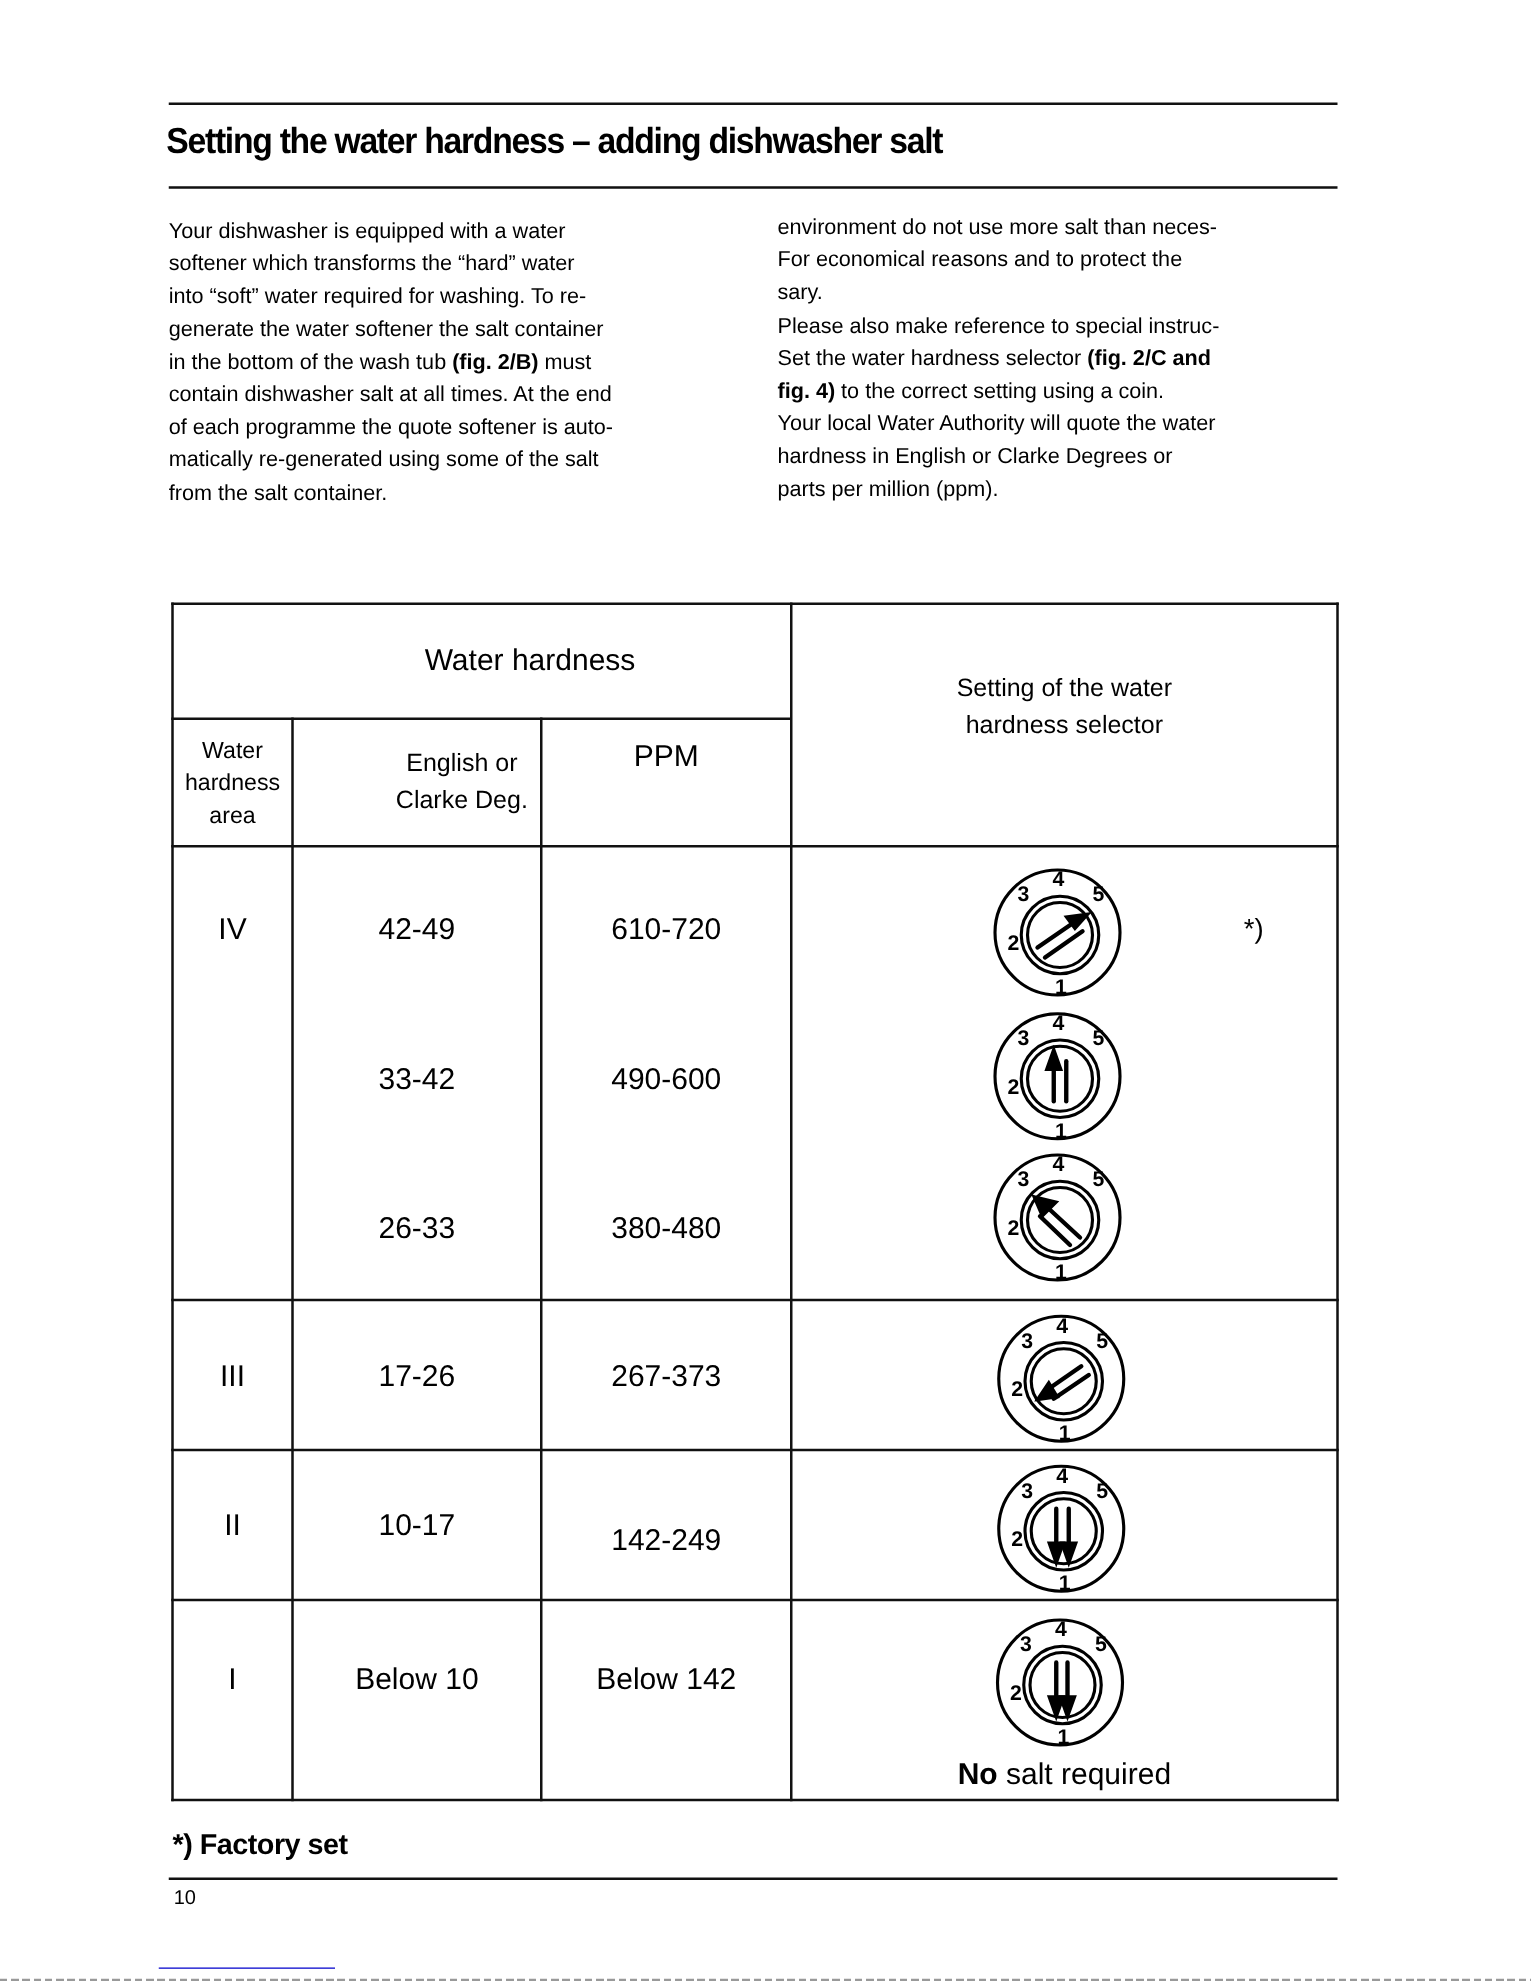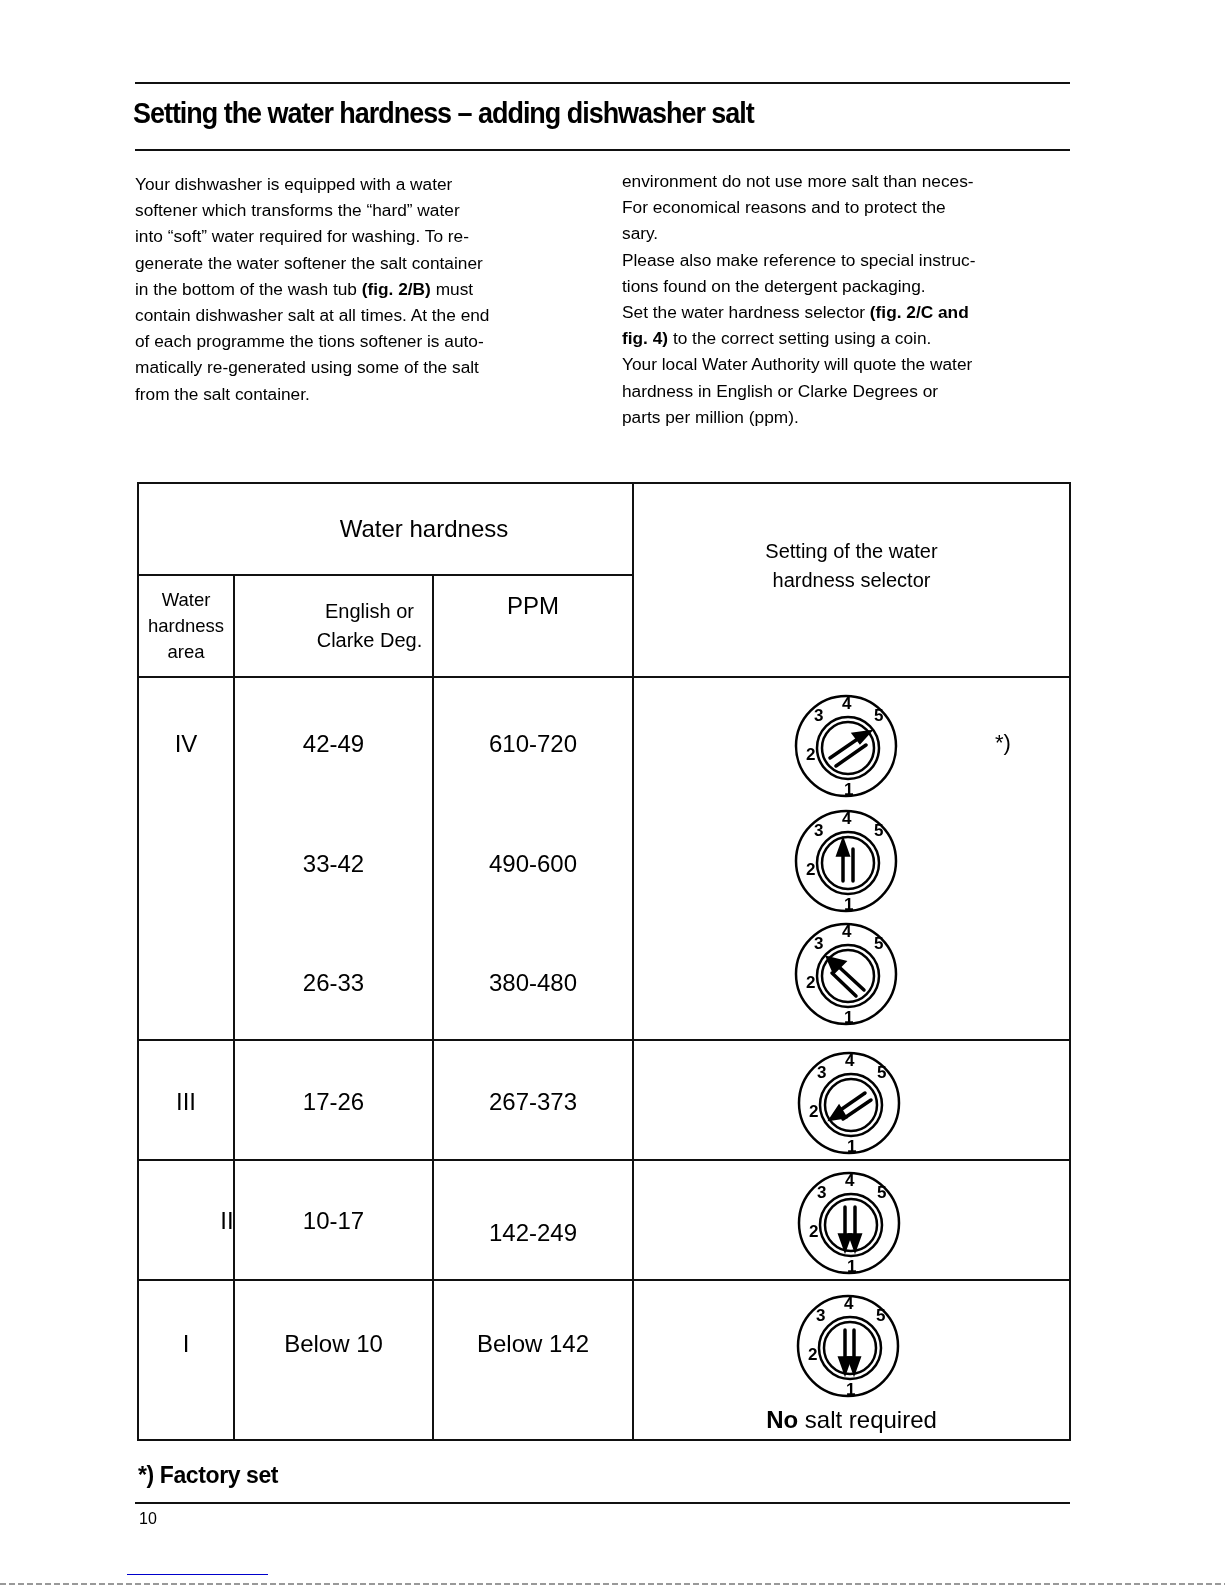--- a/index.html
+++ b/index.html
@@ -43,31 +43,30 @@
 <div class="heading">Setting the water hardness – adding dishwasher salt</div>
 <div class="rule" style="top:149px;"></div>
 
 <div class="para" style="left:135px; top:171px;">
   <span class="ln">Your dishwasher is equipped with a water</span>
   <span class="ln">softener which transforms the “hard” water</span>
   <span class="ln">into “soft” water required for washing. To re-</span>
   <span class="ln">generate the water softener the salt container</span>
   <span class="ln"><span>in the bottom of the wash tub </span><b>(fig. 2/B)</b><span> must</span></span>
   <span class="ln">contain dishwasher salt at all times. At the end</span>
-  <span class="ln">of each programme the tions softener is auto-</span>
+  <span class="ln">of each programme the quote softener is auto-</span>
   <span class="ln">matically re-generated using some of the salt</span>
   <span class="ln">from the salt container.</span>
 </div>
 
 <div class="para" style="left:622px; top:168px;">
   <span class="ln">environment do not use more salt than neces-</span>
   <span class="ln">For economical reasons and to protect the</span>
   <span class="ln">sary.</span>
   <span class="ln">Please also make reference to special instruc-</span>
-  <span class="ln">tions found on the detergent packaging.</span>
   <span class="ln"><span>Set the water hardness selector </span><b>(fig. 2/C and</b></span>
   <span class="ln"><b>fig. 4)</b><span> to the correct setting using a coin.</span></span>
   <span class="ln">Your local Water Authority will quote the water</span>
   <span class="ln">hardness in English or Clarke Degrees or</span>
   <span class="ln">parts per million (ppm).</span>
 </div>
 
 <div>
 
   <div class="tbl-line-h" style="left:137px; top:482px; width:934px;"></div>
@@ -117,21 +116,21 @@
     <div class="cell-text" style="left:434px; width:298px; margin-left:-50px; top:969px;">380-480</div>
   </div>
 
   <div>
     <div class="cell-text" style="left:139px; width:94px; top:1088px;">III</div>
     <div class="cell-text" style="left:235px; width:197px; top:1088px;">17-26</div>
     <div class="cell-text" style="left:434px; width:298px; margin-left:-50px; top:1088px;">267-373</div>
   </div>
 
   <div>
-    <div class="cell-text" style="left:139px; width:94px; top:1207px;padding-left:41px;">II</div>
+    <div class="cell-text" style="left:139px; width:94px; top:1207px;">II</div>
     <div class="cell-text" style="left:235px; width:197px; top:1207px;">10-17</div>
     <div class="cell-text" style="left:434px; width:298px; margin-left:-50px; top:1207px;margin-top:12px;">142-249</div>
   </div>
 
   <div>
     <div class="cell-text" style="left:139px; width:94px; top:1330px;">I</div>
     <div class="cell-text" style="left:235px; width:197px; top:1330px;">Below 10</div>
     <div class="cell-text" style="left:434px; width:298px; margin-left:-50px; top:1330px;">Below 142</div>
     <div class="cell-text" style="left:634px; width:435px; top:1406px;"><b>No</b><span> salt required</span></div>
   </div>

